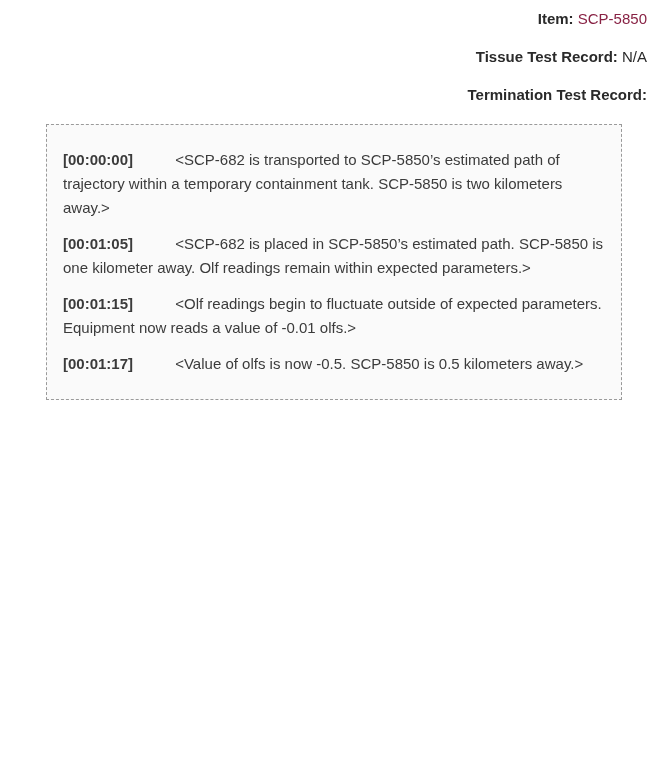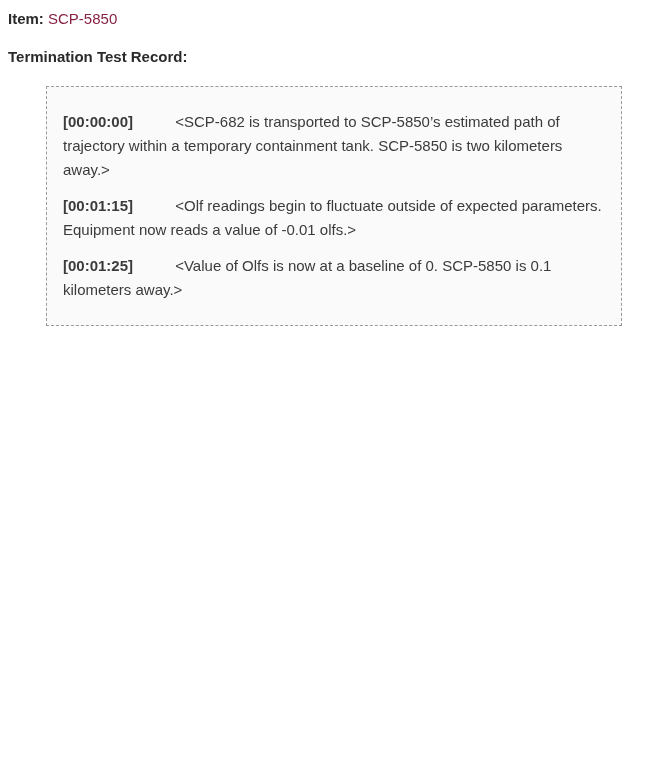--- a/index.html
+++ b/index.html
@@ -20,20 +20,21 @@
     min-height: 770px;
     padding: 8px;
     font-family: "Liberation Sans", "DejaVu Sans", sans-serif;
     font-size: 15px;
     color: var(--text);
   }
   p.meta {
     margin: 0 0 17px 0;
     line-height: 21px;
     color: var(--heading);
+    text-align: right;
   }
   p.meta strong { font-weight: 700; }
   a.scp-link {
     color: var(--link);
     text-decoration: none;
     cursor: pointer;
   }
   blockquote.log {
     margin: 19px 25px 0 38px;
     padding: 11px 16px;
@@ -58,32 +59,34 @@
     font-style: italic;
   }
 </style>
 </head>
 <body>
 
 <main>
 
   <p class="meta"><strong>Item:</strong> <a class="scp-link" href="#">SCP-5850</a></p>
 
+  <p class="meta"><strong>Tissue Test Record:</strong> <span>N/A</span></p>
 
   <p class="meta"><strong>Termination Test Record:</strong></p>
 
   <blockquote class="log">
 
     <p class="entry"><span class="ts">[00:00:00]</span> <span class="entry-text">&lt;SCP-682 is transported to SCP-5850’s estimated path of trajectory within a temporary containment tank. SCP-5850 is two kilometers away.&gt;</span></p>
 
 
+    <p class="entry"><span class="ts">[00:01:05]</span> <span class="entry-text">&lt;SCP-682 is placed in SCP-5850’s estimated path. SCP-5850 is one kilometer away. Olf readings remain within expected parameters.&gt;</span></p>
 
     <p class="entry"><span class="ts">[00:01:15]</span> <span class="entry-text">&lt;Olf readings begin to fluctuate outside of expected parameters. Equipment now reads a value of -0.01 olfs.&gt;</span></p>
 
+    <p class="entry"><span class="ts">[00:01:17]</span> <span class="entry-text">&lt;Value of olfs is now -0.5. SCP-5850 is 0.5 kilometers away.&gt;</span></p>
 
-    <p class="entry"><span class="ts">[00:01:25]</span> <span class="entry-text">&lt;Value of Olfs is now at a baseline of 0. SCP-5850 is 0.1 kilometers away.&gt;</span></p>
 
 
 
 
   </blockquote>
 
 </main>
 
 </body></html>

